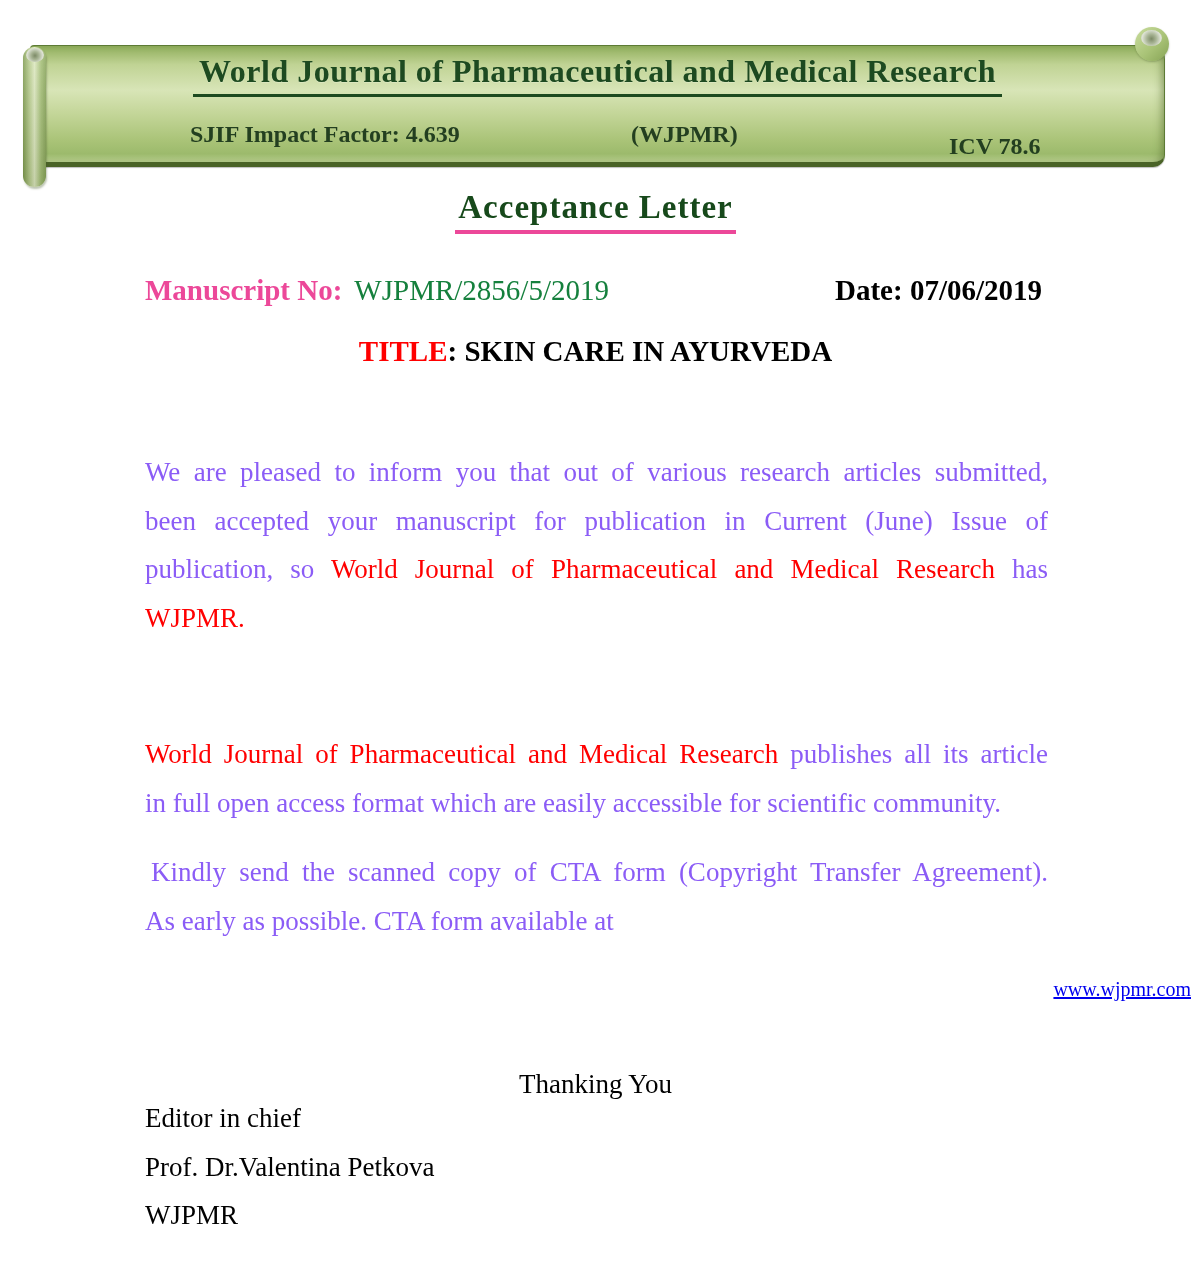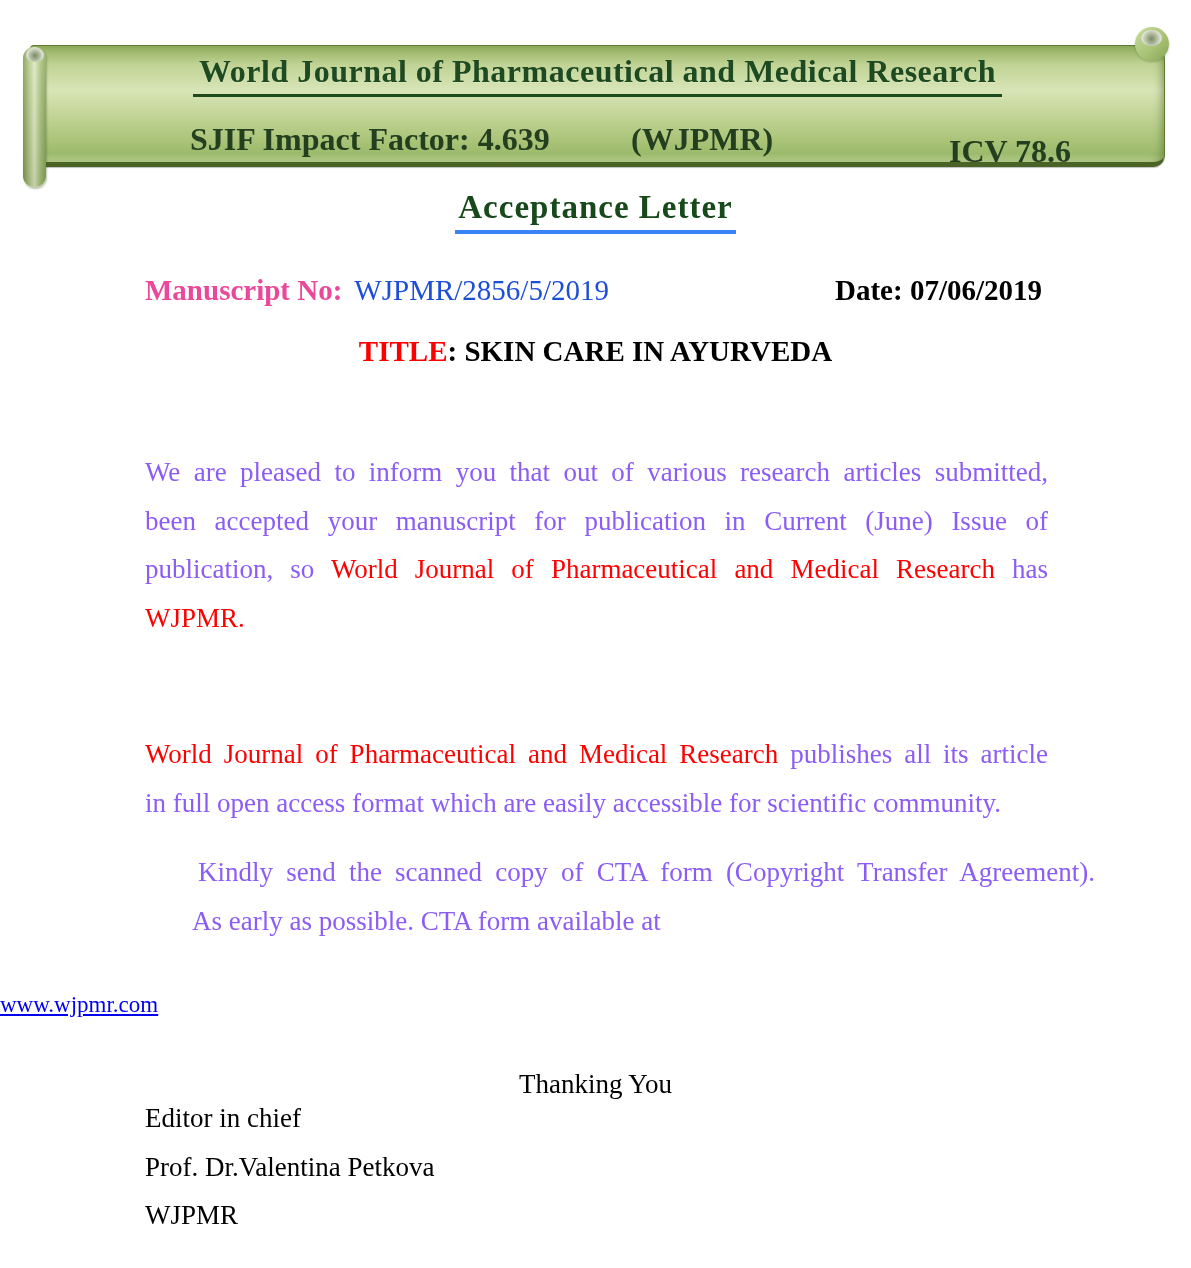--- a/index.html
+++ b/index.html
@@ -26,21 +26,21 @@
   }
   .banner-title-wrap{margin-top:5px;line-height:40px;}
   .banner-title{
     display:inline-block;
     font-size:32px;font-weight:bold;letter-spacing:0.5px;
     color:#1d4a20;
     border-bottom:3px solid #1d4a20;
     padding:0 6px 3px 6px;
     text-shadow:0 1px 1px rgba(255,255,255,0.25);
   }
-  .banner-sub{position:absolute;left:0;top:75px;width:100%;height:30px;font-size:32px;font-weight:bold;color:#233f20;}
+  .banner-sub{position:absolute;left:0;top:75px;width:100%;height:30px;font-size:24px;font-weight:bold;color:#233f20;}
   .sjif{position:absolute;left:159px;top:0;}
   .abbrev{position:absolute;left:600px;top:0;}
   .icv{position:absolute;left:918px;top:12px;}
 
   .left-curl{
     position:absolute;left:23px;top:47px;width:23px;height:140px;
     border-radius:11px;
     background:
       linear-gradient(180deg,rgba(255,255,255,0.18) 0%,rgba(0,0,0,0.10) 100%),
       linear-gradient(90deg,#7d9a4c 0%,#b9ce8e 30%,#dce8bd 50%,#a3be73 78%,#86a356 100%);
@@ -61,45 +61,45 @@
   .right-curl-cap{
     position:absolute;left:1141px;top:30px;width:21px;height:16px;border-radius:50%;
     background:radial-gradient(circle at 50% 55%, #7c8a66 0%, #aab697 35%, #dfe3d6 68%, #b9c4a3 100%);
     z-index:3;
   }
 
   
   .heading{position:absolute;left:0;top:186px;width:100%;text-align:center;line-height:42px;}
   .heading span{
     display:inline-block;font-size:33px;font-weight:bold;letter-spacing:1px;color:#17491b;
-    border-bottom:4px solid #3b82f6;padding:0 3px 2px 3px;
+    border-bottom:4px solid #ec4899;padding:0 3px 2px 3px;
   }
 
   .meta-row{position:absolute;left:145px;top:272px;width:903px;height:36px;font-size:29px;line-height:36px;}
   .m-label{font-weight:bold;color:#ec4899;}
-  .m-value{color:#1d4ed8;margin-left:12px;}
+  .m-value{color:#15803d;margin-left:12px;}
   .m-date{position:absolute;left:690px;top:0;font-weight:bold;color:#000000;}
 
   .title-row{position:absolute;left:0;top:333px;width:100%;text-align:center;font-size:29px;font-weight:bold;line-height:36px;}
   .t-red{color:#ff0000;}
   .t-black{color:#000000;}
 
   .salutation{position:absolute;left:145px;top:405px;font-size:27px;font-weight:bold;color:#000000;line-height:34px;}
 
   .para{position:absolute;left:145px;width:903px;font-size:27px;color:#000000;}
   .para-0{top:448px;}
   .para-1{top:730px;}
-  .para-2{top:848px;margin-left:47px;}
+  .para-2{top:848px;}
   .bline{display:block;line-height:48.5px;text-align:justify;text-align-last:justify;}
   .bline.last{text-align:left;text-align-last:left;}
   .bline.indent{text-indent:6px;}
   .seg-red{color:#ff0000;}
   .seg-black{color:#8b5cf6;}
 
-  .url-row{position:absolute;left:0;top:970px;width:100%;text-align:left;font-size:23px;line-height:38px;margin-top:16px;}
+  .url-row{position:absolute;left:0;top:970px;width:100%;text-align:right;font-size:20px;line-height:38px;}
   .site-link{color:#0000ee;text-decoration:underline;}
 
   .closing{position:absolute;left:0;top:1067px;width:100%;text-align:center;font-size:27px;color:#000000;line-height:34px;}
 
   .signature{position:absolute;left:145px;top:1094px;font-size:27px;color:#000000;line-height:48.5px;}
 </style>
 </head>
 <body>
 
 <div class="page">

